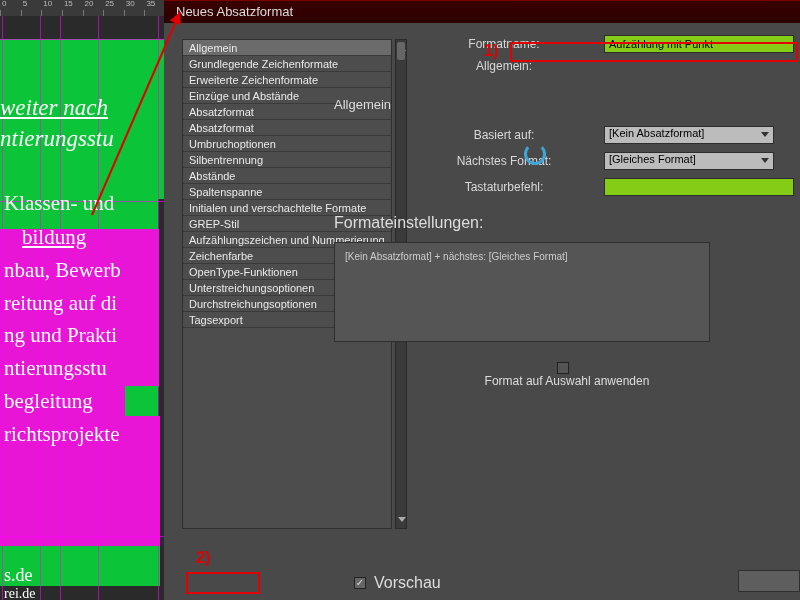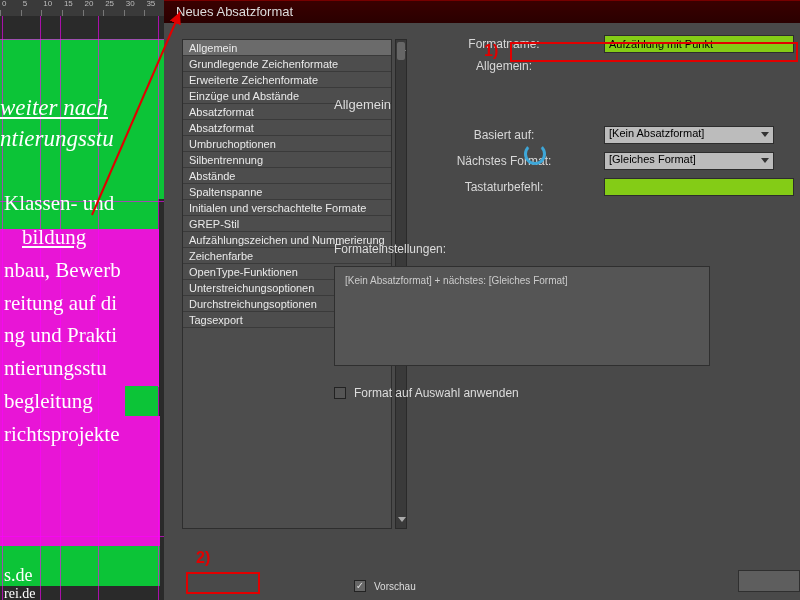--- a/index.html
+++ b/index.html
@@ -55,30 +55,30 @@
   .cat-scroll .trid{bottom:6px;border-top:5px solid #aaa;}
 
   .right-pane { position:absolute; left:250px; top:30px; right:0; bottom:0; color:#ddd; font-size:12px; }
   .row { display:flex; align-items:center; height:26px; }
   .row .lab { width:190px; text-align:center; padding-right:10px; color:#d8d8d8; font-size:12px;}
   .row .fld { flex:1; }
   .field-input { width: 190px; height:18px; background:#84cc16; border:1px solid #2d2d2d; color:#000; font-size:11px; padding:0 4px;}
   .dropdown { display:flex; width: 170px; height:18px; background:#bcbcbc; border:1px solid #2d2d2d; color:#000; font-size:11px; padding:0 4px; position:relative;}
   .dropdown::after { content:""; position:absolute; right:4px; top:5px; width:0;height:0;border-left:4px solid transparent;border-right:4px solid transparent;border-top:5px solid #333;}
   .section-head { font-size:13px; color:#ddd; margin: 22px 0 10px 0; }
-  .section-head.small { font-size:12px; margin-top:42px; }
+  .section-head.small { font-size:16px; margin-top:14px; }
   .settings-box { width: 376px; height:100px; background:#555; border:1px solid #2f2f2f; padding:8px 10px; font-size:10px; color:#ccc;}
-  .chk-row { display:flex; align-items:center; margin-top:20px; font-size:12px;}
+  .chk-row { display:flex; align-items:center; margin-top:20px; font-size:12px;flex-direction:column;}
   .chk { width:12px;height:12px;border:1px solid #222;background:#555;margin-right:8px;display:inline-block;}
   .chk.checked::after{content:"✓";display:block;font-size:10px;line-height:10px;color:#ddd;text-align:center;}
   .loading { position:absolute; left:110px; top:112px; width:22px; height:22px; border:3px solid #3ea7d8; border-top-color:transparent; border-radius:50%; }
 
   .preview-row { position:absolute; left:190px; bottom:8px; display:flex; align-items:center;}
   .preview-row .chk { background:#666; }
-  .preview-row span { color:#ddd; font-size:10px;text-align:right; }
+  .preview-row span { color:#ddd; font-size:16px;text-align:right; }
   .ok-btn { position:absolute; right:0; bottom:8px; width:62px;height:22px;background:#5e5e5e;border:1px solid #2f2f2f;}
 
   
   .anno-box { position:absolute; border:2px solid #e20000; pointer-events:none;}
   .anno1 { left:510px; top:42px; width:288px; height:20px; }
   .anno2 { left:186px; top:572px; width:74px; height:22px; }
   .anno-label { position:absolute; color:#e20000; font-weight:bold; font-size:16px; font-family:Arial; pointer-events:none;}
   .al1 { left:484px; top:42px; }
   .al2 { left:196px; top:549px; }
   .anno-arrow { position:absolute; pointer-events:none; }

